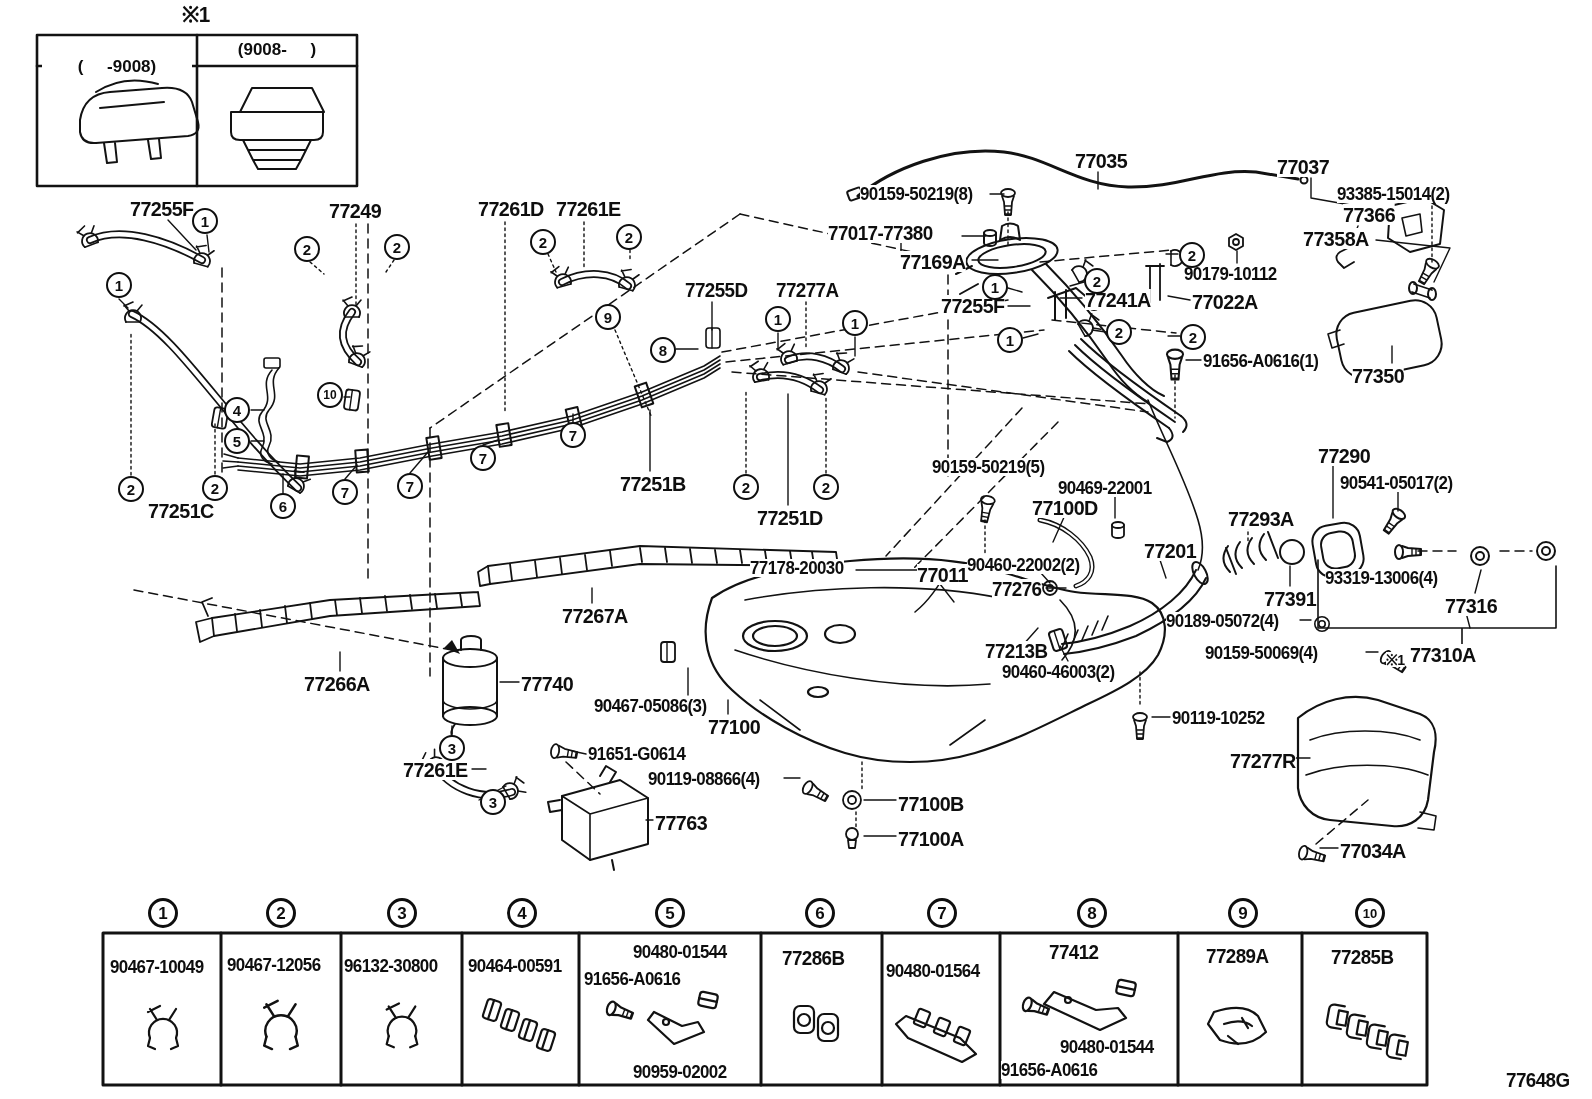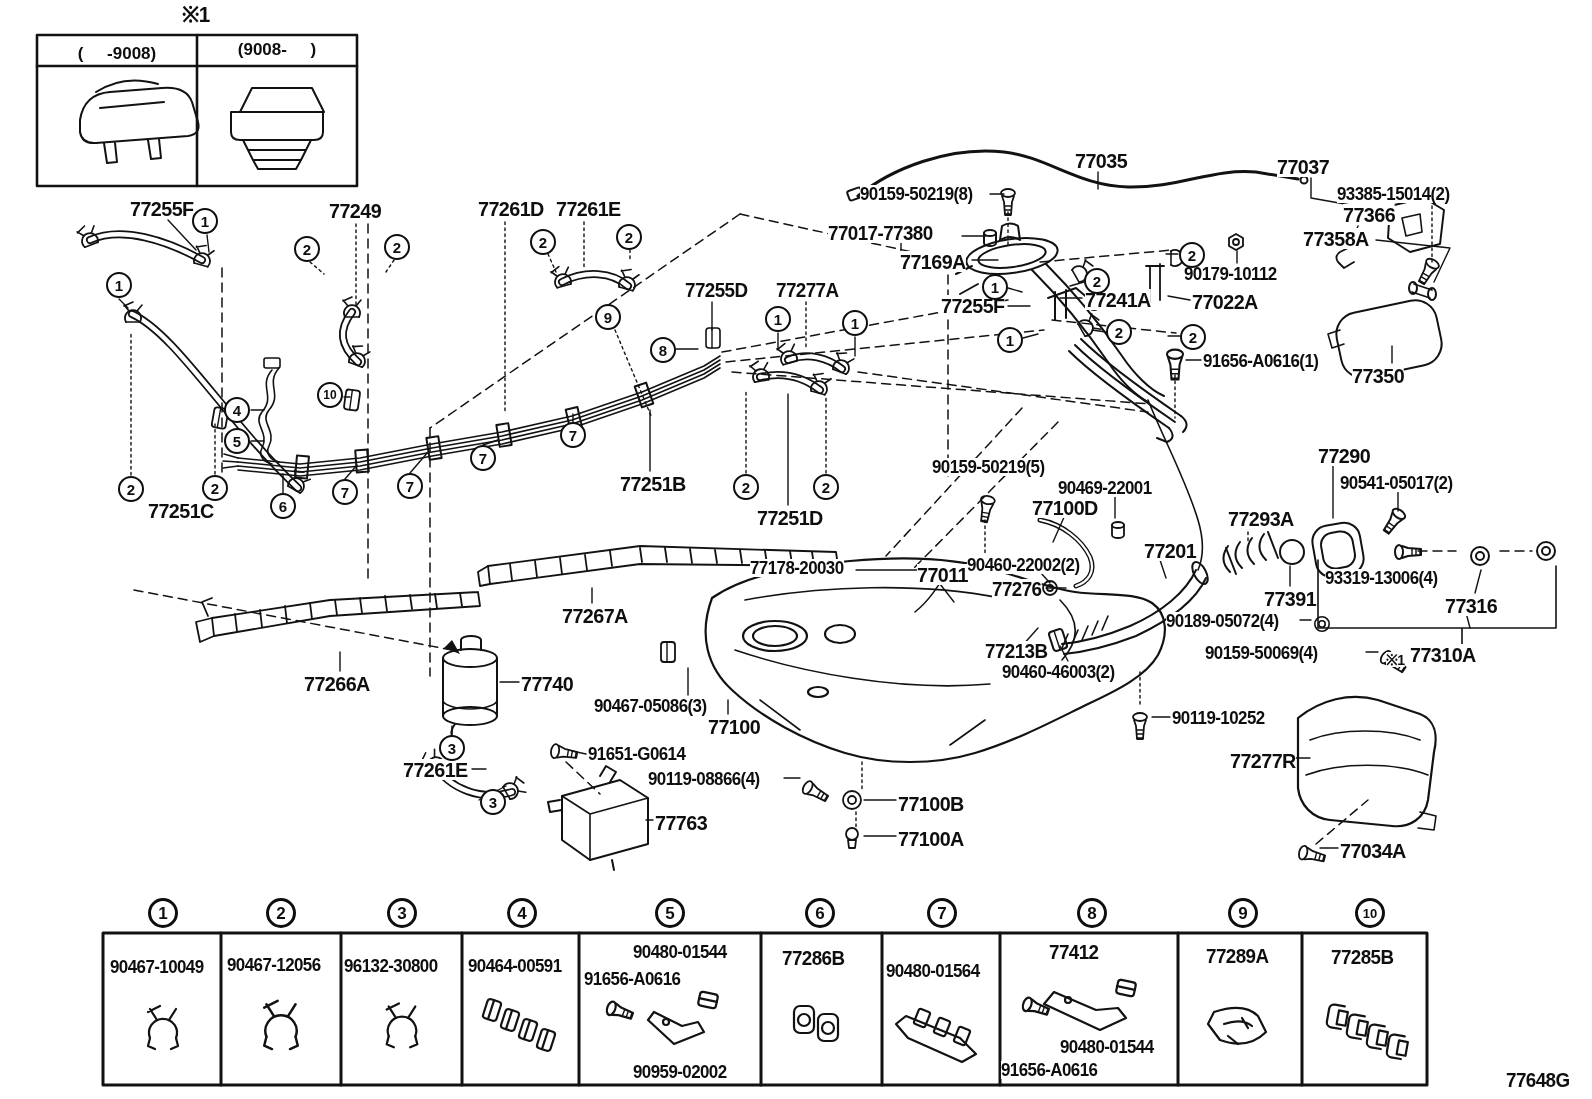--- a/index.html
+++ b/index.html
@@ -455,21 +455,21 @@
       <g transform="translate(32,16) rotate(10)">
             <path d="M7,-11 h-10 a5,5 0 0 0 -5,5 v13 a5,5 0 0 0 5,5 h10"></path>
             <rect x="2" y="-6" width="9" height="14"></rect>
           </g>
     </g>
   </g>
 </svg>
 
   <div class="lbl" style="left:182px;top:4px;font-size:22px">※1</div>
   <div class="lbl" style="left:1506px;top:1070px;font-size:20px">77648G</div>
-  <div class="inset-h" style="left:42px;top:44px;width:150px">(&nbsp;&nbsp;&nbsp;&nbsp;&nbsp;-9008)</div>
+  <div class="inset-h" style="left:42px;top:57px;width:150px">(&nbsp;&nbsp;&nbsp;&nbsp;&nbsp;-9008)</div>
   <div class="inset-h" style="left:202px;top:40px;width:150px">(9008-&nbsp;&nbsp;&nbsp;&nbsp;&nbsp;)</div>
 
   <div id="gen-layer">
       <div class="lbl" style="left: 130px; top: 198px; font-size: 21px;">77255F</div>
       <div class="lbl" style="left: 329px; top: 200px; font-size: 21px;">77249</div>
       <div class="lbl" style="left: 478px; top: 198px; font-size: 21px;">77261D</div>
       <div class="lbl" style="left: 556px; top: 198px; font-size: 21px;">77261E</div>
       <div class="lbl" style="left: 1075px; top: 150px; font-size: 21px;">77035</div>
       <div class="lbl" style="left: 1277px; top: 156px; font-size: 21px;">77037</div>
       <div class="lbl" style="left: 860px; top: 185px; font-size: 18px;">90159-50219(8)</div>

